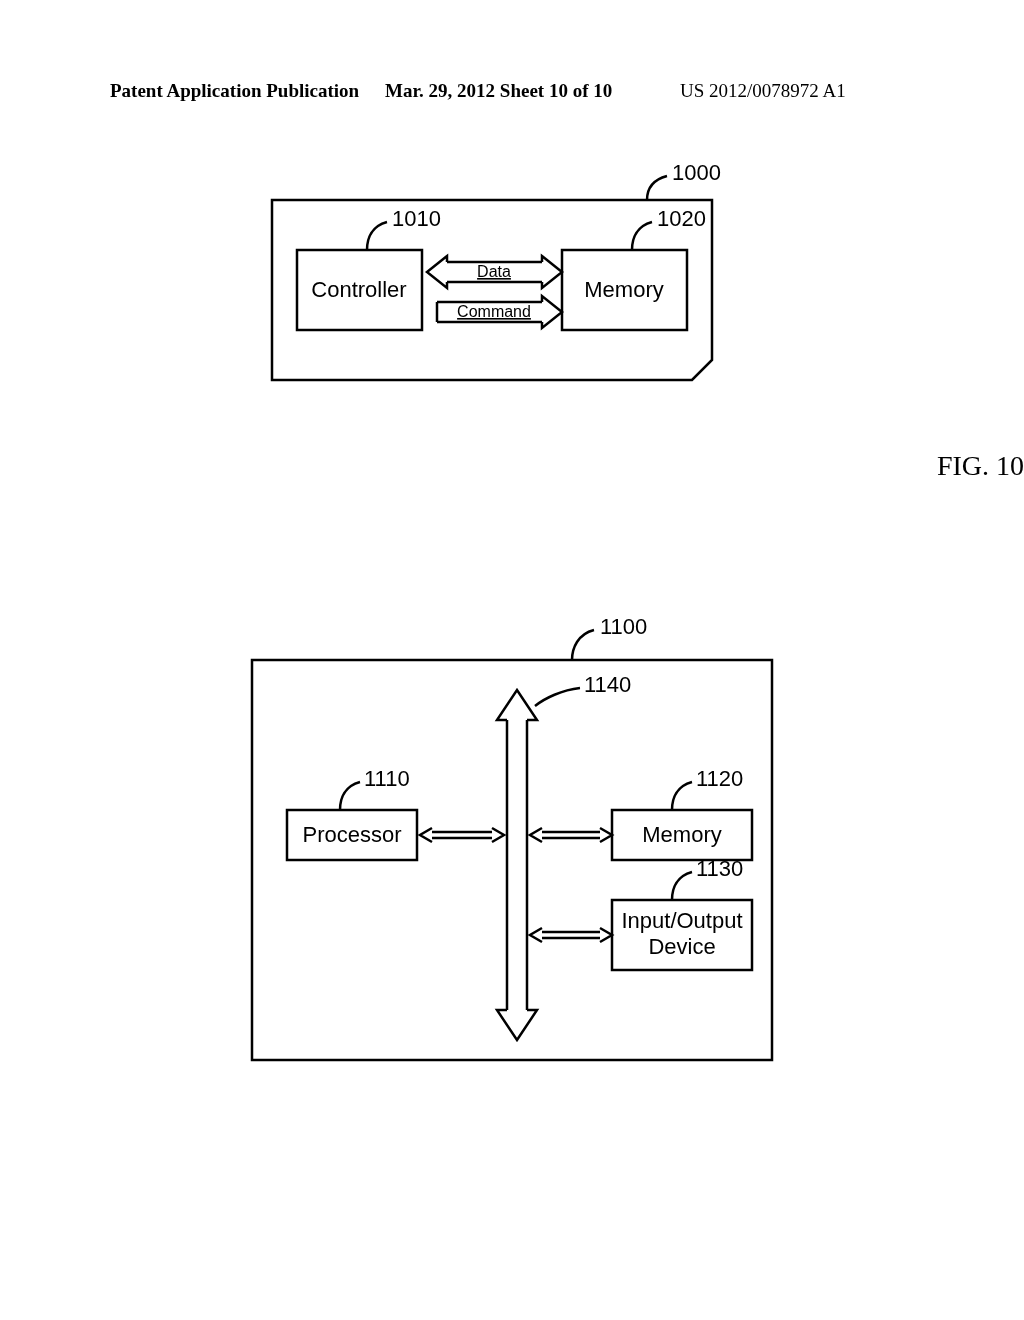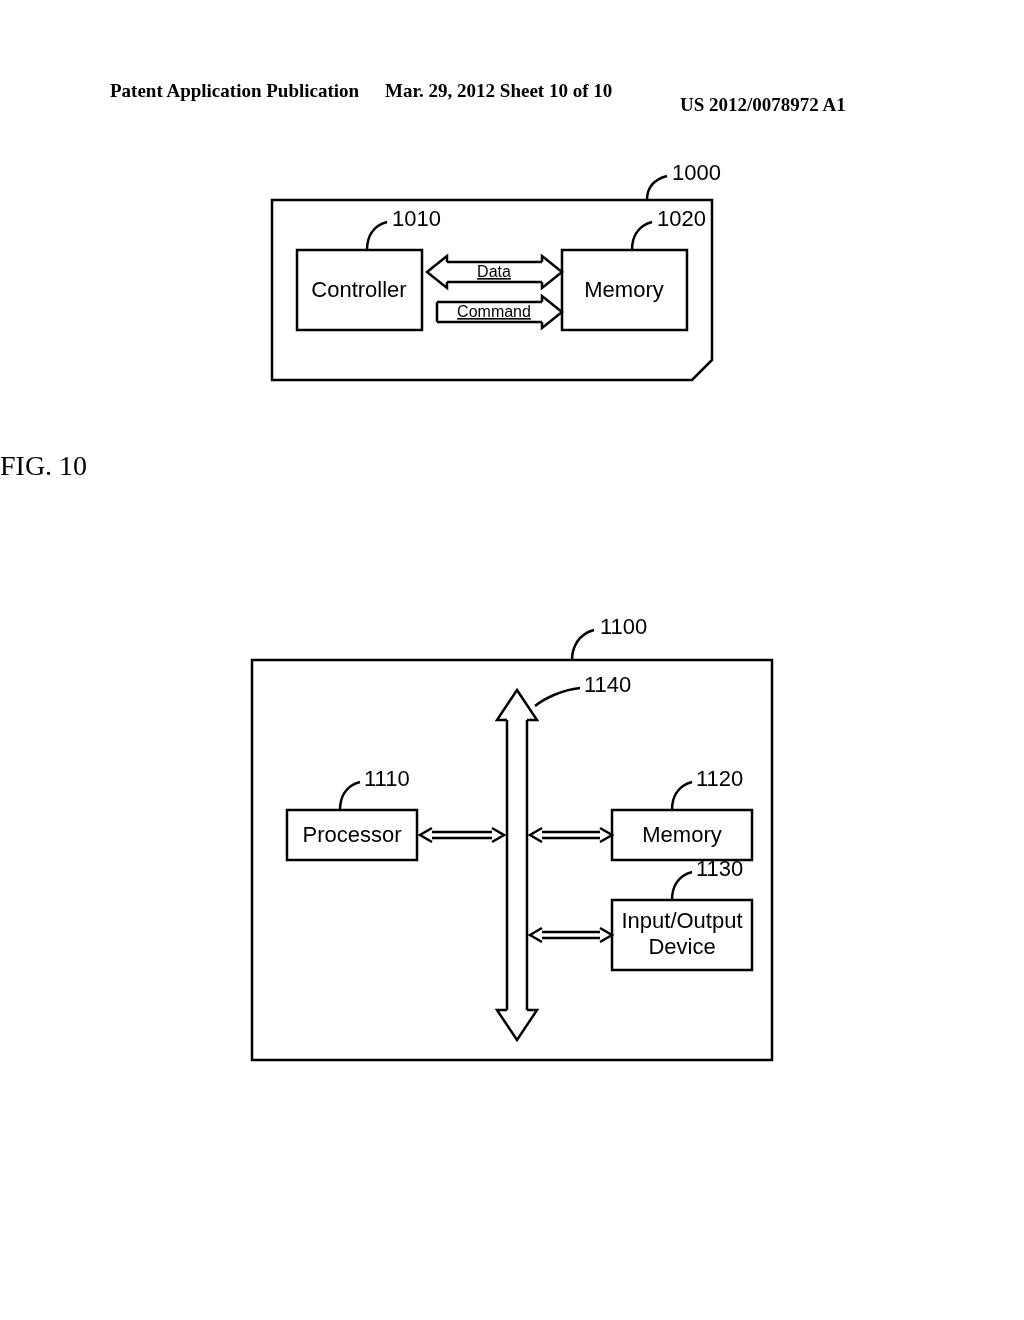--- a/index.html
+++ b/index.html
@@ -30,27 +30,26 @@
     font-weight: bold;
   }
   .header .mid {
     position: absolute;
     left: 385px;
     font-weight: bold;
   }
   .header .right {
     position: absolute;
     left: 680px;
-    font-weight: bold;
-    margin-top: 14px;
+    font-weight: normal;
   }
   .fig-caption {
     font-family: "Times New Roman", Times, serif;
     font-size: 28px;
-    text-align: left;
+    text-align: right;
     position: absolute;
     width: 1024px;
   }
   svg text {
     font-family: Arial, Helvetica, sans-serif;
     font-size: 22px;
     fill: #000;
   }
   svg .ref {
     font-size: 22px;

